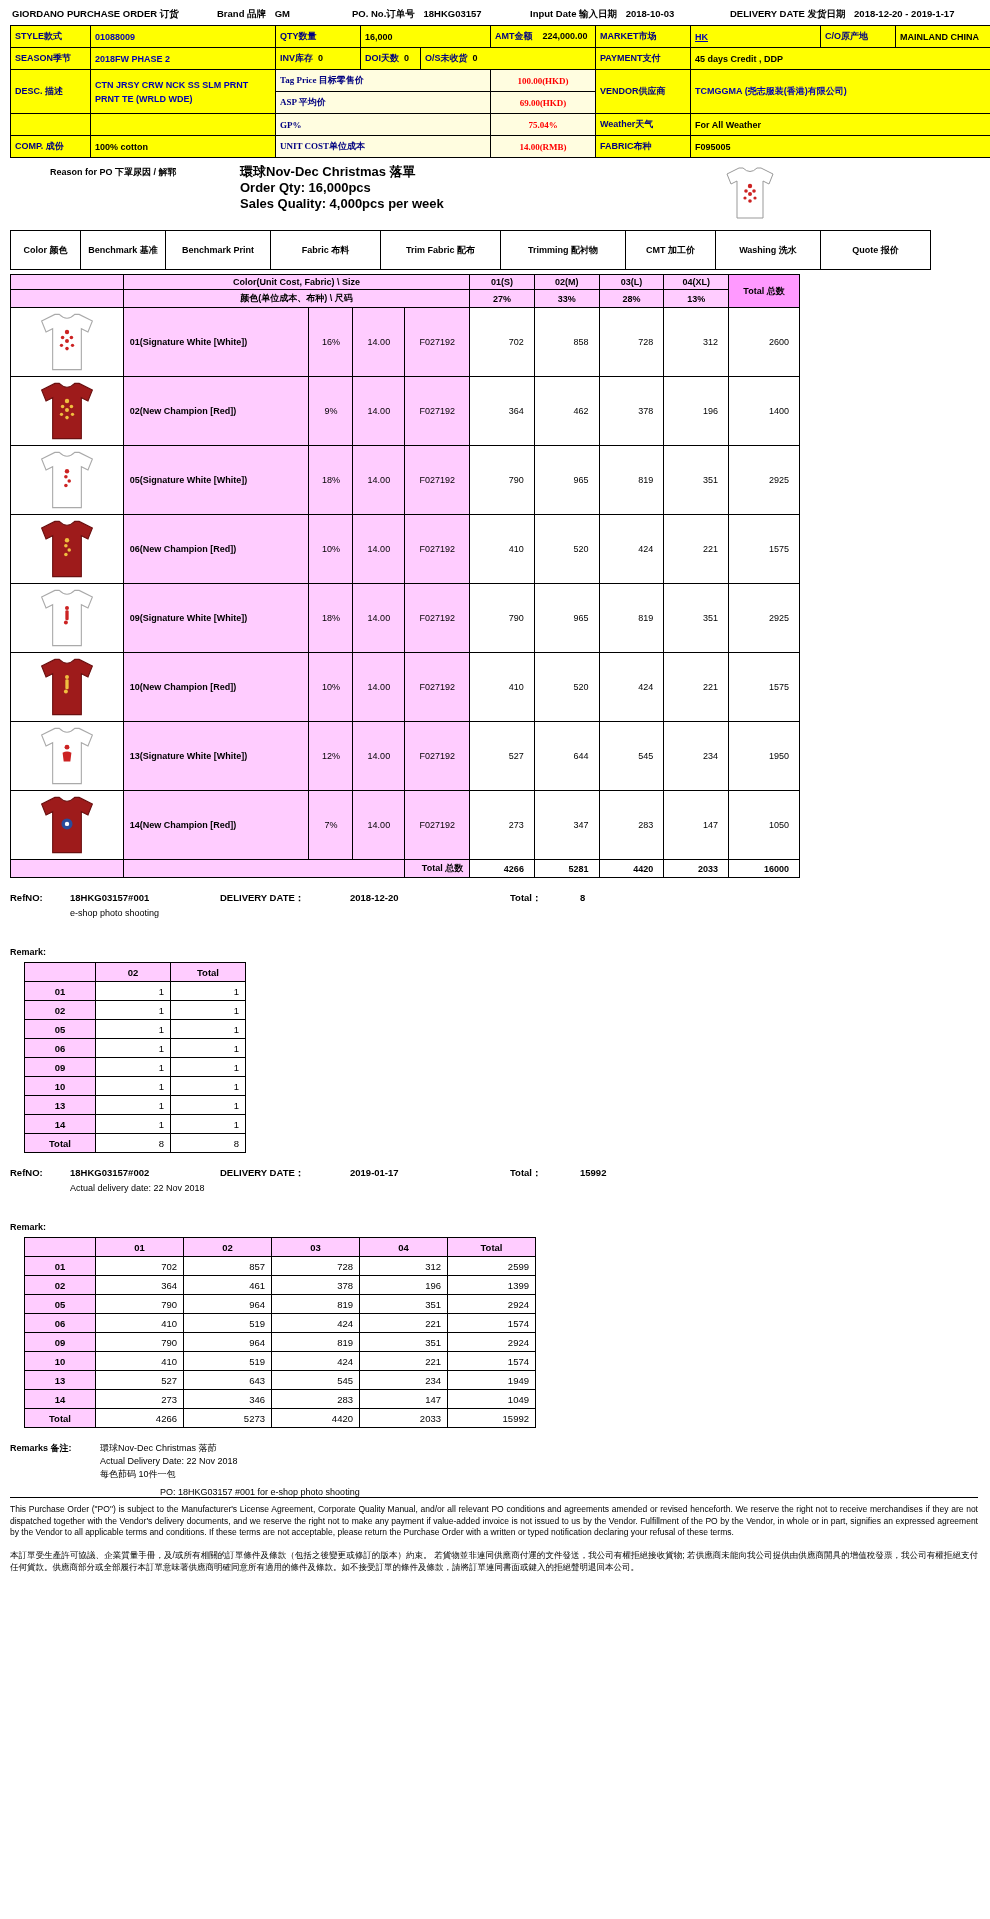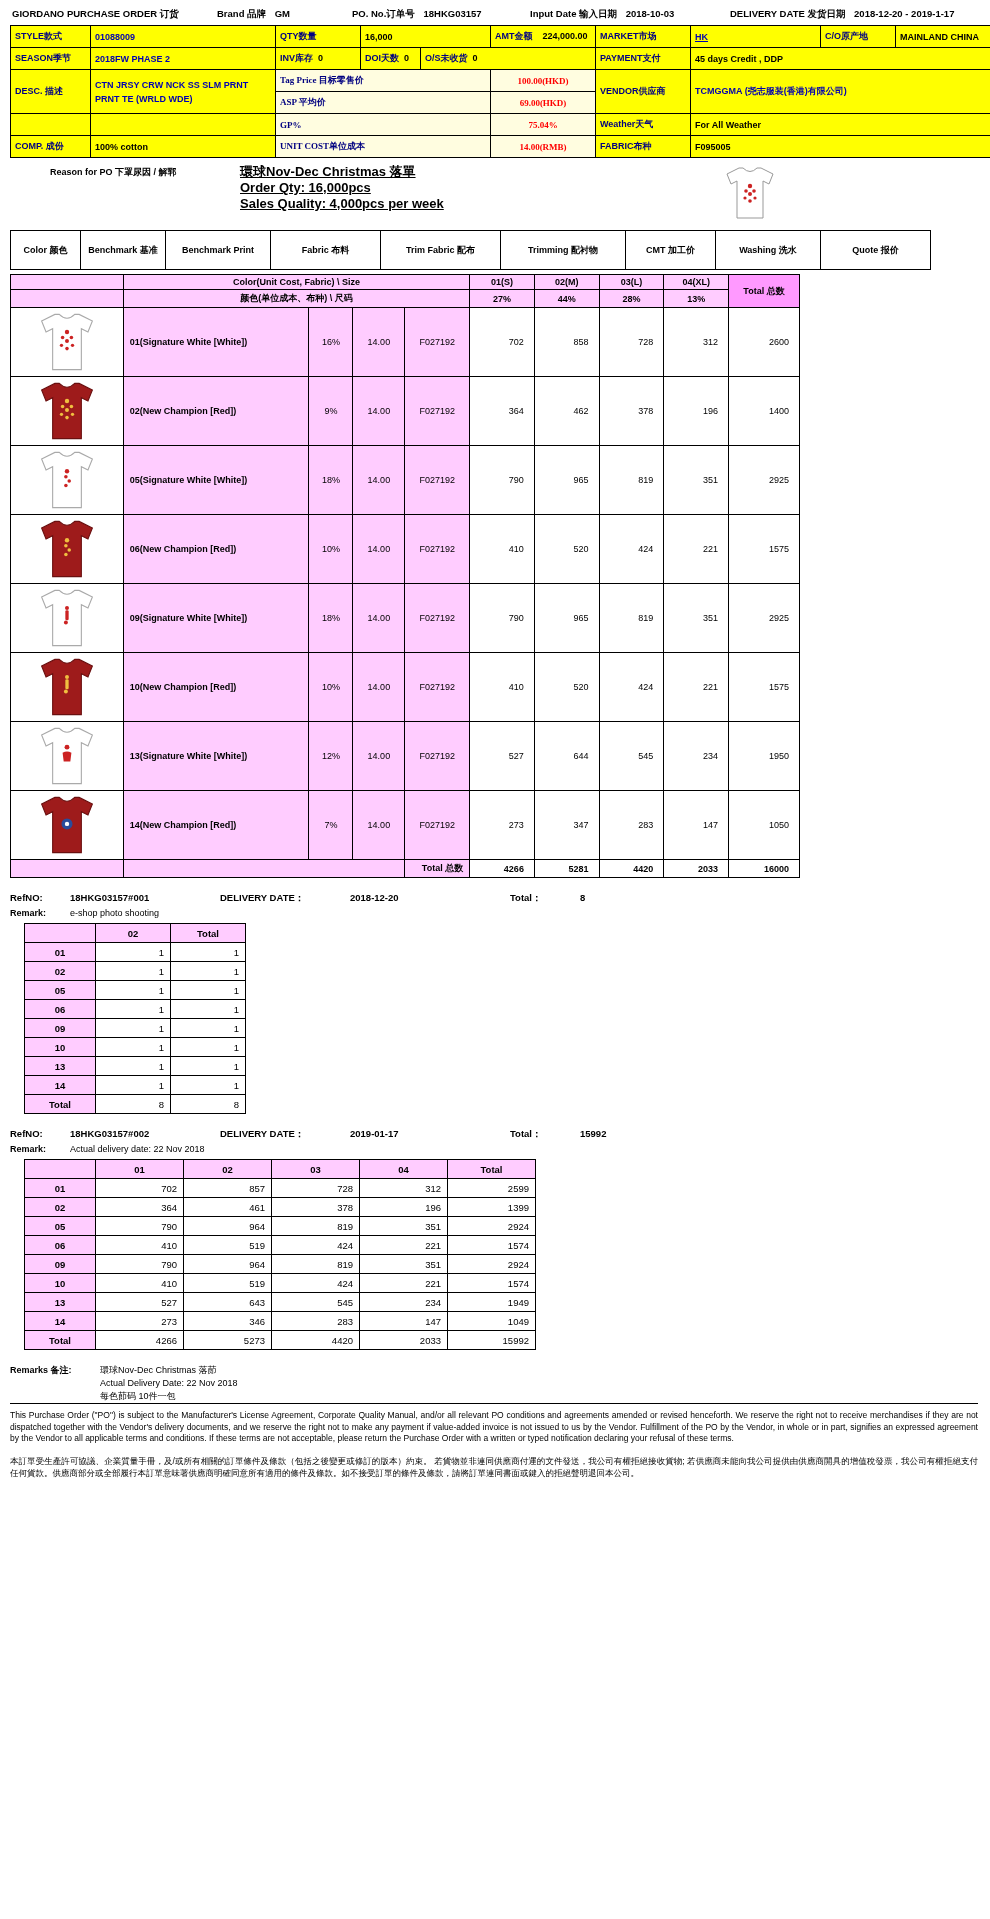--- a/index.html
+++ b/index.html
@@ -61,21 +61,21 @@
   
   .reason-row {
     display: flex;
     align-items: flex-start;
     margin-top: 6px;
     position: relative;
     height: 62px;
     margin-left: 40px;
   }
   .reason-lbl { font-weight: bold; font-size: 9px; width: 190px; padding-top: 2px;}
-  .reason-mid { font-weight: bold; font-size: 13px; line-height: 16px; text-decoration: underline;}
+  .reason-mid { font-weight: bold; font-size: 13px; line-height: 16px;}
   .reason-tee { position: absolute; right: 195px; top: 0px; }
 
   
   .quote {
     width: 920px;
     border: 1px solid #000;
     font-size: 9px;
     margin-top: 4px;
     table-layout: fixed;
   }
@@ -119,21 +119,21 @@
     font-weight: bold;
     margin-top: 14px;
     align-items: baseline;
   }
   .ref-head .c1 { width: 60px; }
   .ref-head .c2 { width: 150px; font-weight: bold;}
   .ref-head .c3 { width: 130px; }
   .ref-head .c4 { width: 160px; }
   .ref-head .c5 { width: 70px; }
   .ref-remark { display:flex; font-size: 9px; font-weight: bold; margin-top: 3px;}
-  .ref-remark .c1 { width: 60px; }
+  .ref-remark .c1 { width: 60px; margin-top: 39px; }
   .ref-remark .c2 { font-weight: normal; }
 
   .smalltbl {
     border: 1px solid #000;
     border-collapse: collapse;
     font-size: 9.5px;
     margin-top: 5px;
     margin-left: 14px;
   }
   .smalltbl td {
@@ -335,21 +335,21 @@
       <td class="pinkhdr">01(S)</td>
       <td class="pinkhdr">02(M)</td>
       <td class="pinkhdr">03(L)</td>
       <td class="pinkhdr">04(XL)</td>
       <td class="magenta" rowspan="2">Total 总数</td>
     </tr>
     <tr>
       <td class="pink">&nbsp;</td>
       <td class="pinkhdr" colspan="4">颜色(单位成本、布种) \ 尺码</td>
       <td class="pinkhdr">27%</td>
-      <td class="pinkhdr">44%</td>
+      <td class="pinkhdr">33%</td>
       <td class="pinkhdr">28%</td>
       <td class="pinkhdr">13%</td>
     </tr>
 
     <tr>
       <td class="imgcell">
         <div class="tee-wrap">
               <svg width="78" height="64" viewBox="0 0 70 58">
                 <path d="M12 10 L24 4 L28 4 Q35 11 42 4 L46 4 L58 10 L54 20 L48 17 L48 54 L22 54 L22 17 L16 20 Z" fill="#ffffff" stroke="#aaaaaa" stroke-width="1"></path>
                 <g fill="#cc2222">
@@ -725,20 +725,21 @@
     </table>
 
   <div class="remarks">
     <div class="lab">Remarks 备注:</div>
     <div class="body">
       <div>環球Nov-Dec Christmas 落莭</div>
       <div>Actual Delivery Date: 22 Nov 2018</div>
       <div>每色莭码  10件一包</div>
     </div>
   </div>
+  <div class="po-note">PO: 18HKG03157 #001 for e-shop photo shooting</div>
 
 
   <div class="legal">
     <div>This Purchase Order ("PO") is subject to the Manufacturer's License Agreement, Corporate Quality Manual, and/or all relevant PO conditions and agreements amended or revised henceforth. We reserve the right not to receive merchandises if they are not dispatched together with the Vendor's delivery documents, and we reserve the right not to make any payment if value-added invoice is not issued to us by the Vendor. Fulfillment of the PO by the Vendor, in whole or in part, signifies an expressed agreement by the Vendor to all applicable terms and conditions. If these terms are not acceptable, please return the Purchase Order with a written or typed notification declaring your refusal of these terms.</div>
     <div class="cn">本訂單受生產許可協議、企業質量手冊，及/或所有相關的訂單條件及條款（包括之後變更或修訂的版本）約束。 若貨物並非連同供應商付運的文件發送，我公司有權拒絕接收貨物; 若供應商未能向我公司提供由供應商開具的增值稅發票，我公司有權拒絕支付任何貨款。供應商部分或全部履行本訂單意味著供應商明確同意所有適用的條件及條款。如不接受訂單的條件及條款，請將訂單連同書面或鍵入的拒絕聲明退回本公司。</div>
   </div>
 
 </div>
 
 </body></html>

